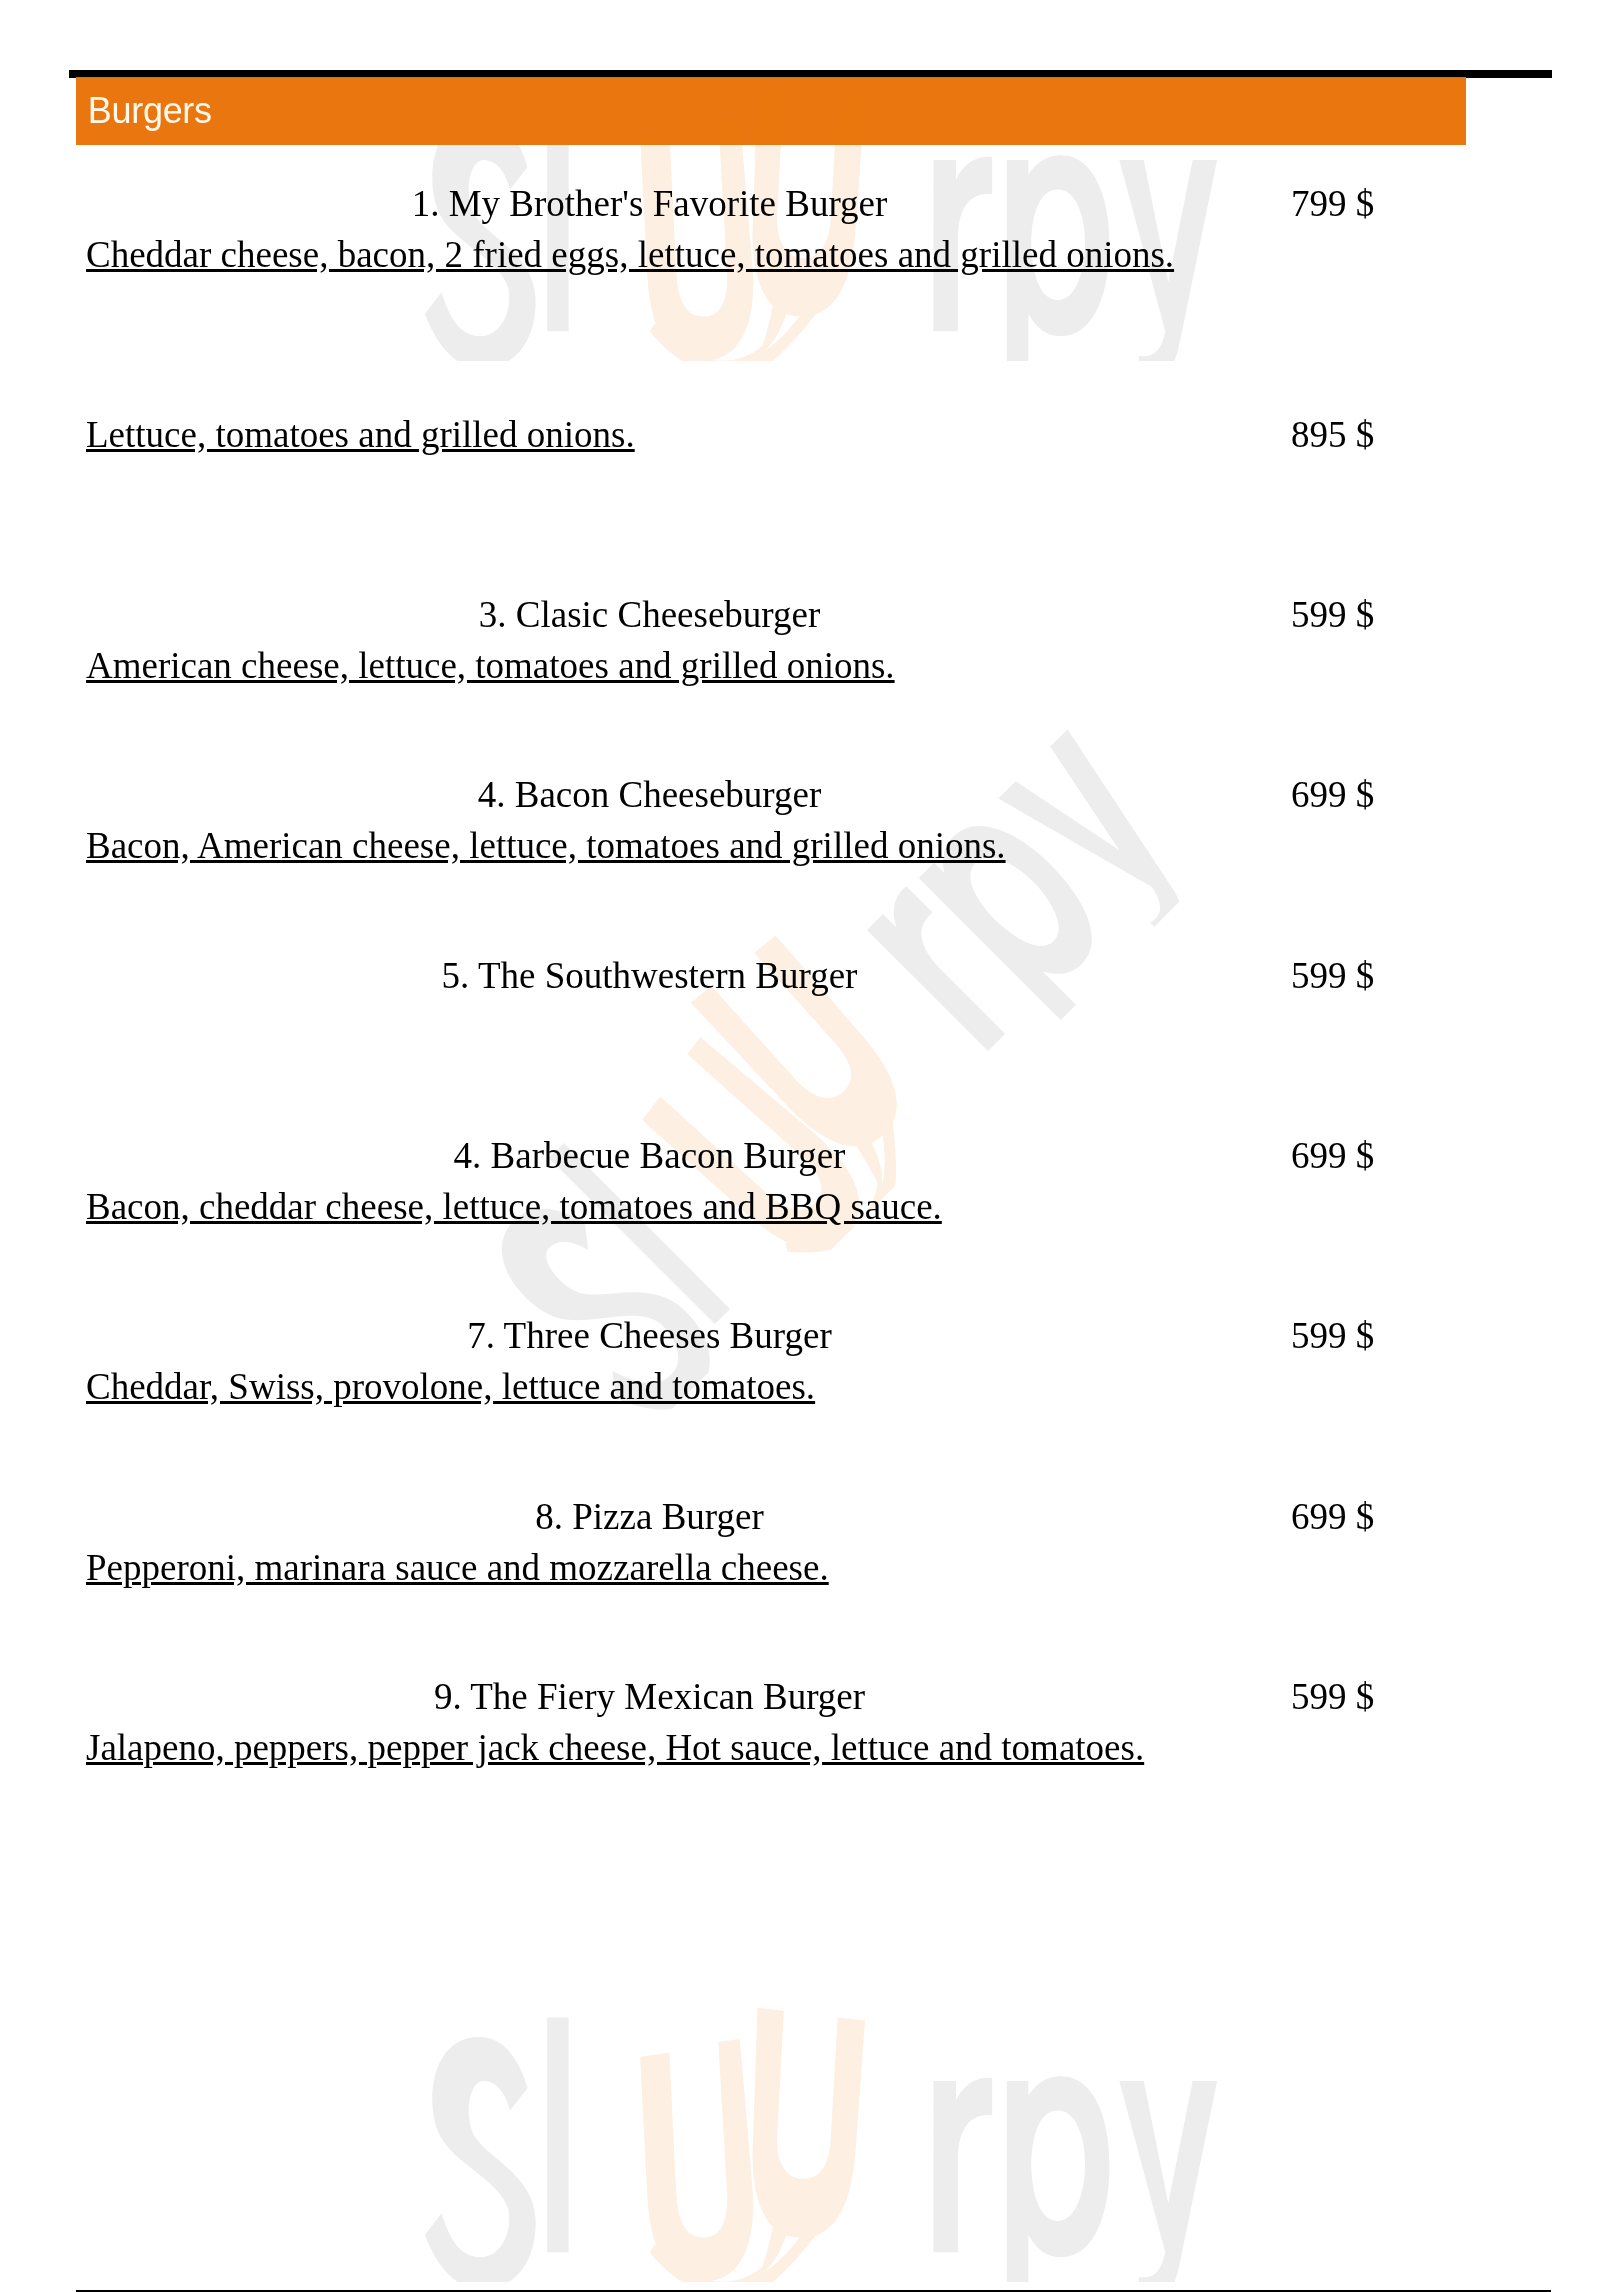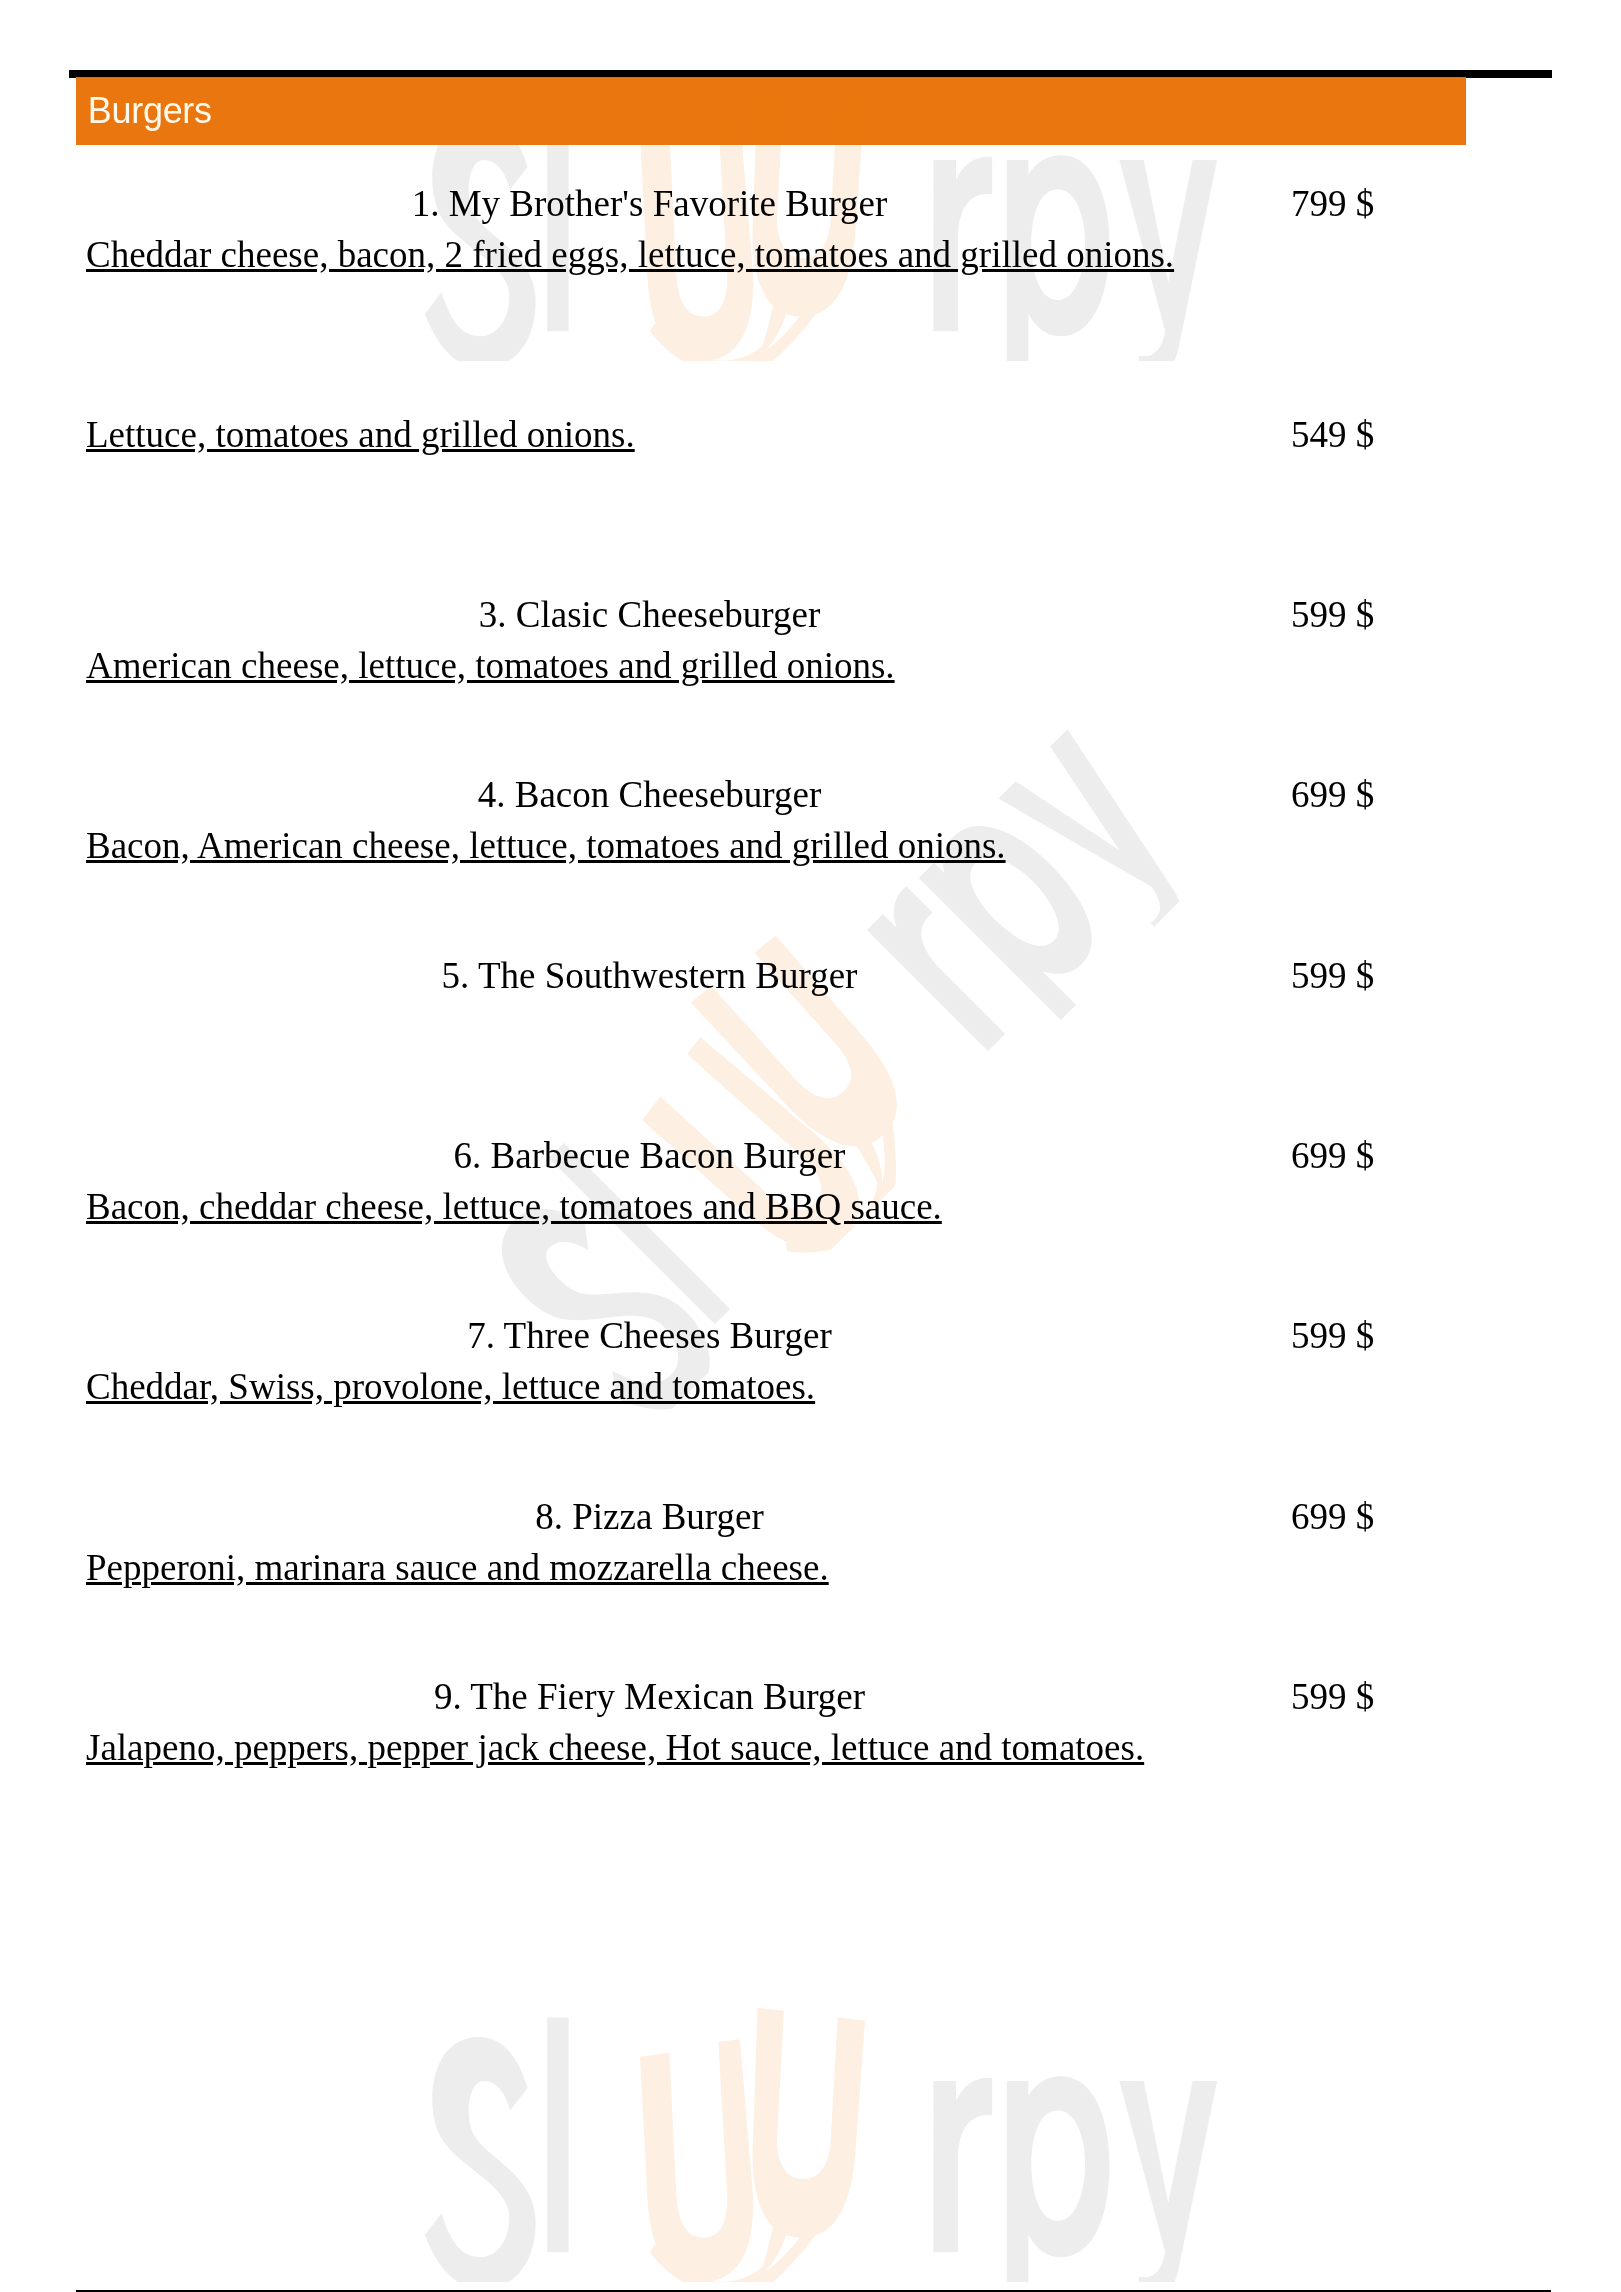--- a/index.html
+++ b/index.html
@@ -92,42 +92,42 @@
 </div>
 
 <div class="menu-item" style="top:178px;">
   <div class="item-title">1. My Brother's Favorite Burger</div>
   <div class="item-desc">Cheddar cheese, bacon, 2 fried eggs, lettuce, tomatoes and grilled onions.</div>
   <div class="item-price">799 $</div>
 </div>
 
 <div class="menu-item" style="top:409px;">
   <div class="item-desc">Lettuce, tomatoes and grilled onions.</div>
-  <div class="item-price">549 $</div>
+  <div class="item-price">895 $</div>
 </div>
 
 <div class="menu-item" style="top:589px;">
   <div class="item-title">3. Clasic Cheeseburger</div>
   <div class="item-desc">American cheese, lettuce, tomatoes and grilled onions.</div>
   <div class="item-price">599 $</div>
 </div>
 
 <div class="menu-item" style="top:769px;">
   <div class="item-title">4. Bacon Cheeseburger</div>
   <div class="item-desc">Bacon, American cheese, lettuce, tomatoes and grilled onions.</div>
   <div class="item-price">699 $</div>
 </div>
 
 <div class="menu-item" style="top:950px;">
   <div class="item-title">5. The Southwestern Burger</div>
   <div class="item-price">599 $</div>
 </div>
 
 <div class="menu-item" style="top:1130px;">
-  <div class="item-title">6. Barbecue Bacon Burger</div>
+  <div class="item-title">4. Barbecue Bacon Burger</div>
   <div class="item-desc">Bacon, cheddar cheese, lettuce, tomatoes and BBQ sauce.</div>
   <div class="item-price">699 $</div>
 </div>
 
 <div class="menu-item" style="top:1310px;">
   <div class="item-title">7. Three Cheeses Burger</div>
   <div class="item-desc">Cheddar, Swiss, provolone, lettuce and tomatoes.</div>
   <div class="item-price">599 $</div>
 </div>
 

